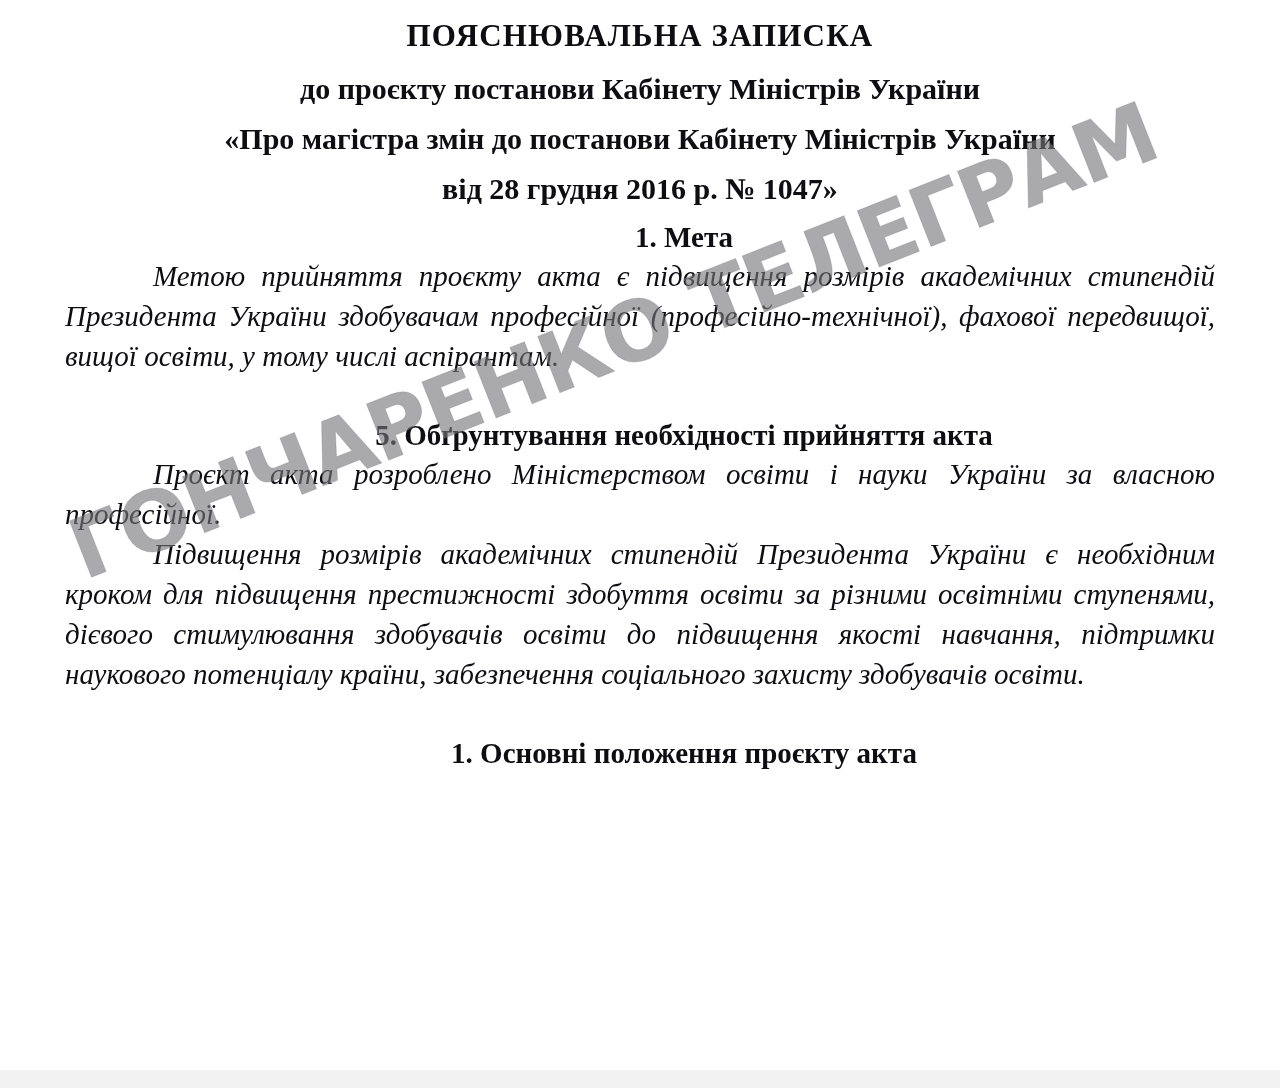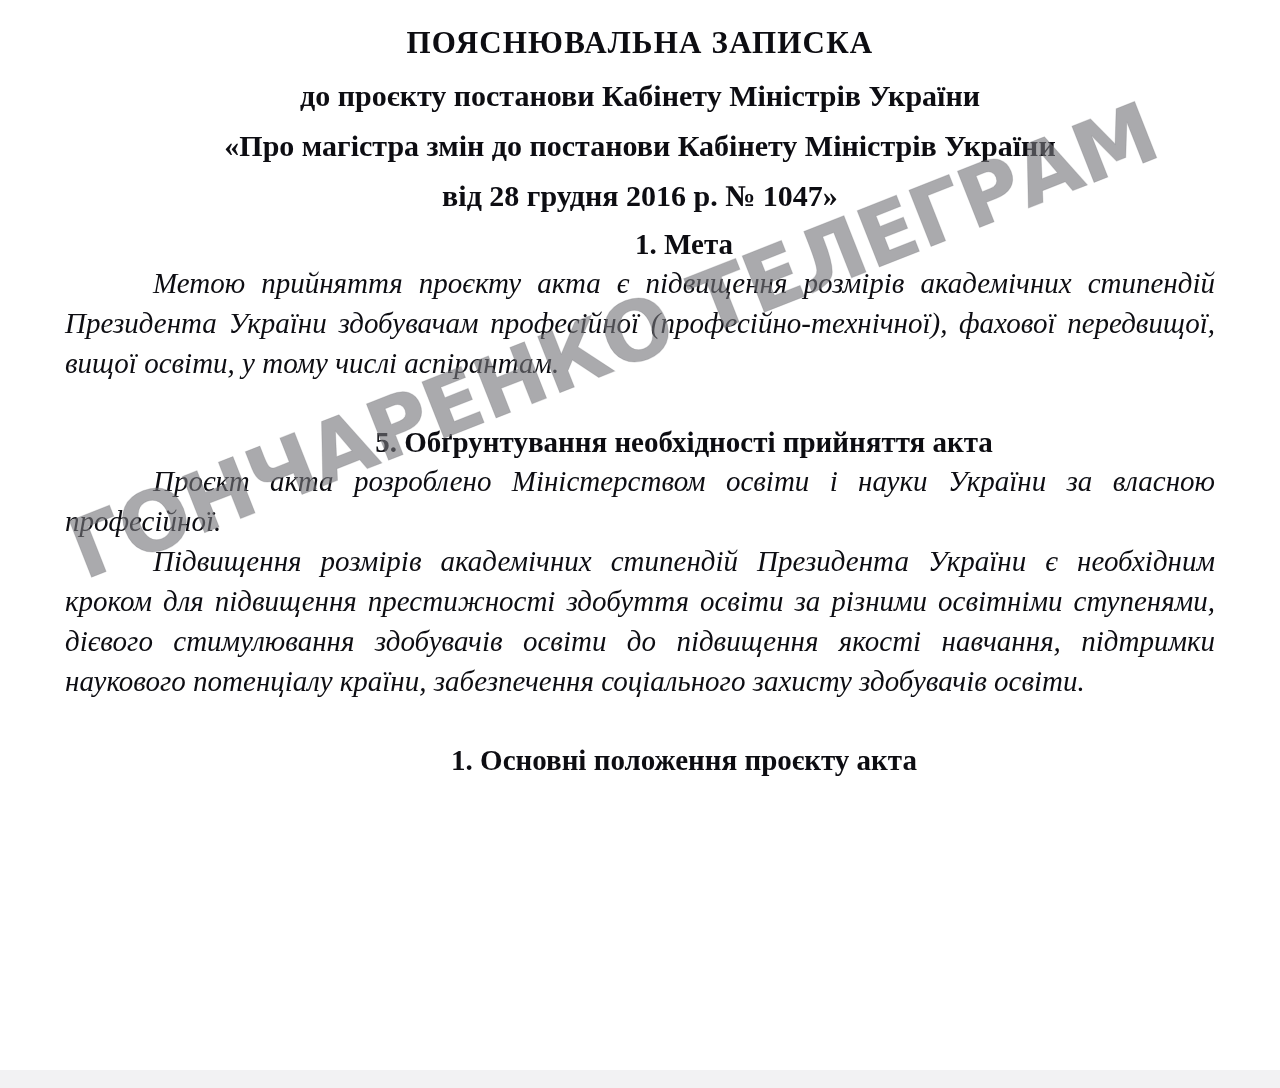--- a/index.html
+++ b/index.html
@@ -38,21 +38,21 @@
     z-index: 2;
   }
 
   
   .doc-title {
     text-align: center;
     font-weight: bold;
     font-size: 31px;
     line-height: 41px;
     letter-spacing: 0.5px;
-    margin: 7px;
+    margin: 0;
     white-space: nowrap;
   }
 
   .doc-title-main {
     font-size: 31px;
     line-height: 44px;
     letter-spacing: 1.2px;
     margin-bottom: 10px;
   }
 

